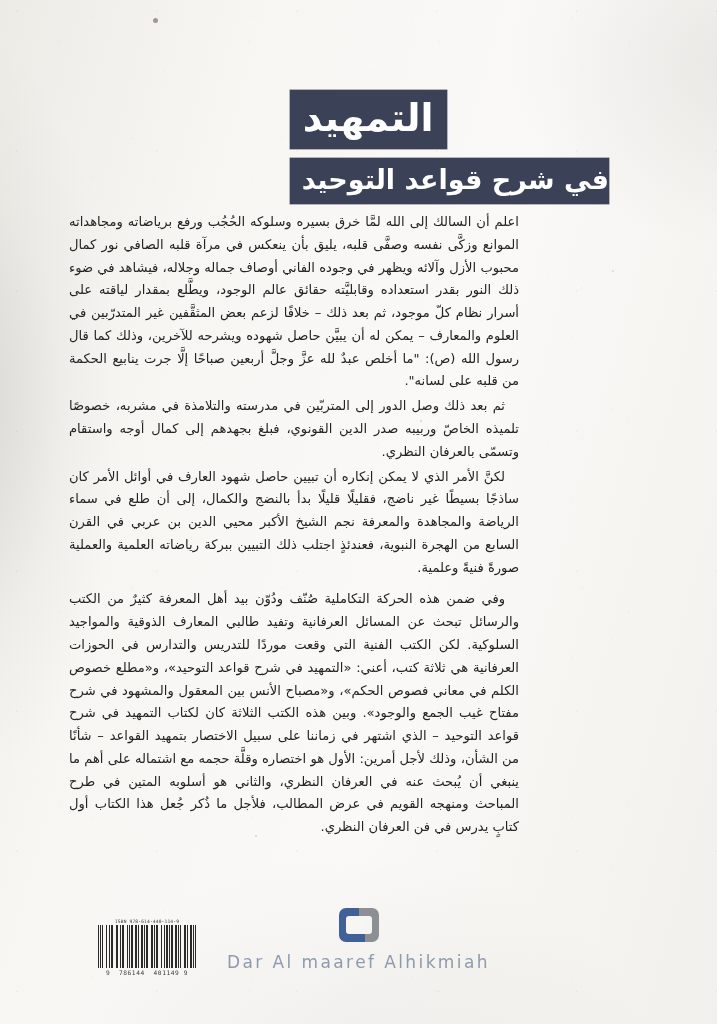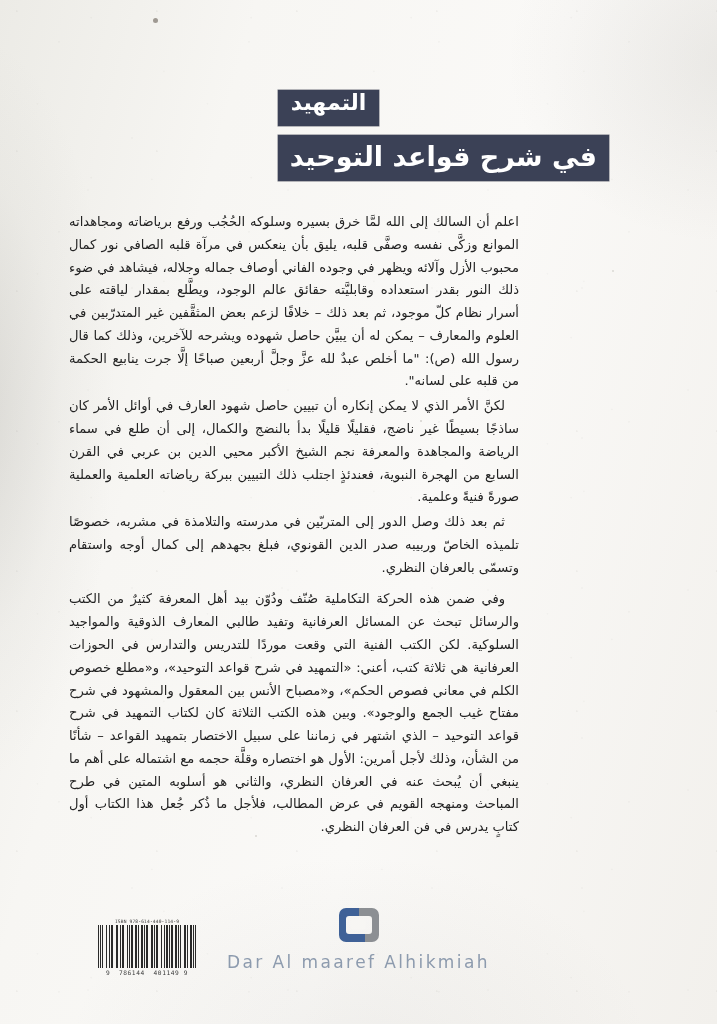--- a/index.html
+++ b/index.html
@@ -62,28 +62,28 @@
   .title-line {
     display: inline-block;
     background: #3b4156;
     color: #ffffff;
     font-weight: 700;
     line-height: 1;
     letter-spacing: 0.5px;
     box-shadow: 0 0 0 0.5px rgba(40,45,62,0.65);
   }
   .title-line-1 {
-    font-size: 22px;
-    padding: 2px 13px 12px 13px;
+    font-size: 38px;
+    padding: 9px 13px 12px 13px;
     margin-bottom: 9px;
     margin-right: 0;
   }
   .title-line-2 {
     font-size: 27px;
-    padding: 8px 12px 11px 12px;
+    padding: 8px 0 11px 12px;
   }
   .title-rows { display: flex; flex-direction: column; align-items: flex-end; }
 
   
   .body {
     position: absolute;
     top: 211px;
     right: 198px;
     width: 450px;
     color: #232323;
@@ -189,22 +189,22 @@
 
   <div class="title-wrap">
     <div class="title-rows">
       <span class="title-line title-line-1">التمهيد</span>
       <span class="title-line title-line-2">في شرح قواعد التوحيد</span>
     </div>
   </div>
 
   <div class="body">
     <p>اعلم أن السالك إلى الله لمَّا خرق بسيره وسلوكه الحُجُب ورفع برياضاته ومجاهداته الموانع وزكَّى نفسه وصفَّى قلبه، يليق بأن ينعكس في مرآة قلبه الصافي نور كمال محبوب الأزل وآلائه ويظهر في وجوده الفاني أوصاف جماله وجلاله، فيشاهد في ضوء ذلك النور بقدر استعداده وقابليَّته حقائق عالم الوجود، ويطَّلع بمقدار لياقته على أسرار نظام كلّ موجود، ثم بعد ذلك – خلافًا لزعم بعض المثقَّفين غير المتدرّبين في العلوم والمعارف – يمكن له أن يبيَّن حاصل شهوده ويشرحه للآخرين، وذلك كما قال رسول الله (ص): "ما أخلص عبدٌ لله عزَّ وجلَّ أربعين صباحًا إلَّا جرت ينابيع الحكمة من قلبه على لسانه".</p>
+    <p>ثم بعد ذلك وصل الدور إلى المتربّين في مدرسته والتلامذة في مشربه، خصوصًا تلميذه الخاصّ وربيبه صدر الدين القونوي، فبلغ بجهدهم إلى كمال أوجه واستقام وتسمّى بالعرفان النظري.</p>
     <p>لكنَّ الأمر الذي لا يمكن إنكاره أن تبيين حاصل شهود العارف في أوائل الأمر كان ساذجًا بسيطًا غير ناضج، فقليلًا قليلًا بدأ بالنضج والكمال، إلى أن طلع في سماء الرياضة والمجاهدة والمعرفة نجم الشيخ الأكبر محيي الدين بن عربي في القرن السابع من الهجرة النبوية، فعندئذٍ اجتلب ذلك التبيين ببركة رياضاته العلمية والعملية صورةً فنيةً وعلمية.</p>
-    <p>ثم بعد ذلك وصل الدور إلى المتربّين في مدرسته والتلامذة في مشربه، خصوصًا تلميذه الخاصّ وربيبه صدر الدين القونوي، فبلغ بجهدهم إلى كمال أوجه واستقام وتسمّى بالعرفان النظري.</p>
     <p class="gap-para">وفي ضمن هذه الحركة التكاملية صُنّف ودُوّن بيد أهل المعرفة كثيرٌ من الكتب والرسائل تبحث عن المسائل العرفانية وتفيد طالبي المعارف الذوقية والمواجيد السلوكية. لكن الكتب الفنية التي وقعت موردًا للتدريس والتدارس في الحوزات العرفانية هي ثلاثة كتب، أعني: «التمهيد في شرح قواعد التوحيد»، و«مطلع خصوص الكلم في معاني فصوص الحكم»، و«مصباح الأنس بين المعقول والمشهود في شرح مفتاح غيب الجمع والوجود». وبين هذه الكتب الثلاثة كان لكتاب التمهيد في شرح قواعد التوحيد – الذي اشتهر في زماننا على سبيل الاختصار بتمهيد القواعد – شأنًا من الشأن، وذلك لأجل أمرين: الأول هو اختصاره وقلَّة حجمه مع اشتماله على أهم ما ينبغي أن يُبحث عنه في العرفان النظري، والثاني هو أسلوبه المتين في طرح المباحث ومنهجه القويم في عرض المطالب، فلأجل ما ذُكر جُعل هذا الكتاب أول كتابٍ يدرس في فن العرفان النظري.</p>
   </div>
 
   <div class="publisher">
     <div class="logo-mark">
       <svg viewBox="0 0 42 36" width="42" height="36" aria-hidden="true">
 
         <path d="M21 1 H34 A7 7 0 0 1 41 8 V28 A7 7 0 0 1 34 35 H27 V27 H31 A3 3 0 0 0 34 24 V12 A3 3 0 0 0 31 9 H21 Z" fill="#8c8f93"></path>
 
         <path d="M21 1 H8 A7 7 0 0 0 1 8 V28 A7 7 0 0 0 8 35 H27 V27 H11 A3 3 0 0 1 8 24 V12 A3 3 0 0 1 11 9 H21 Z" fill="#3f6197"></path>

